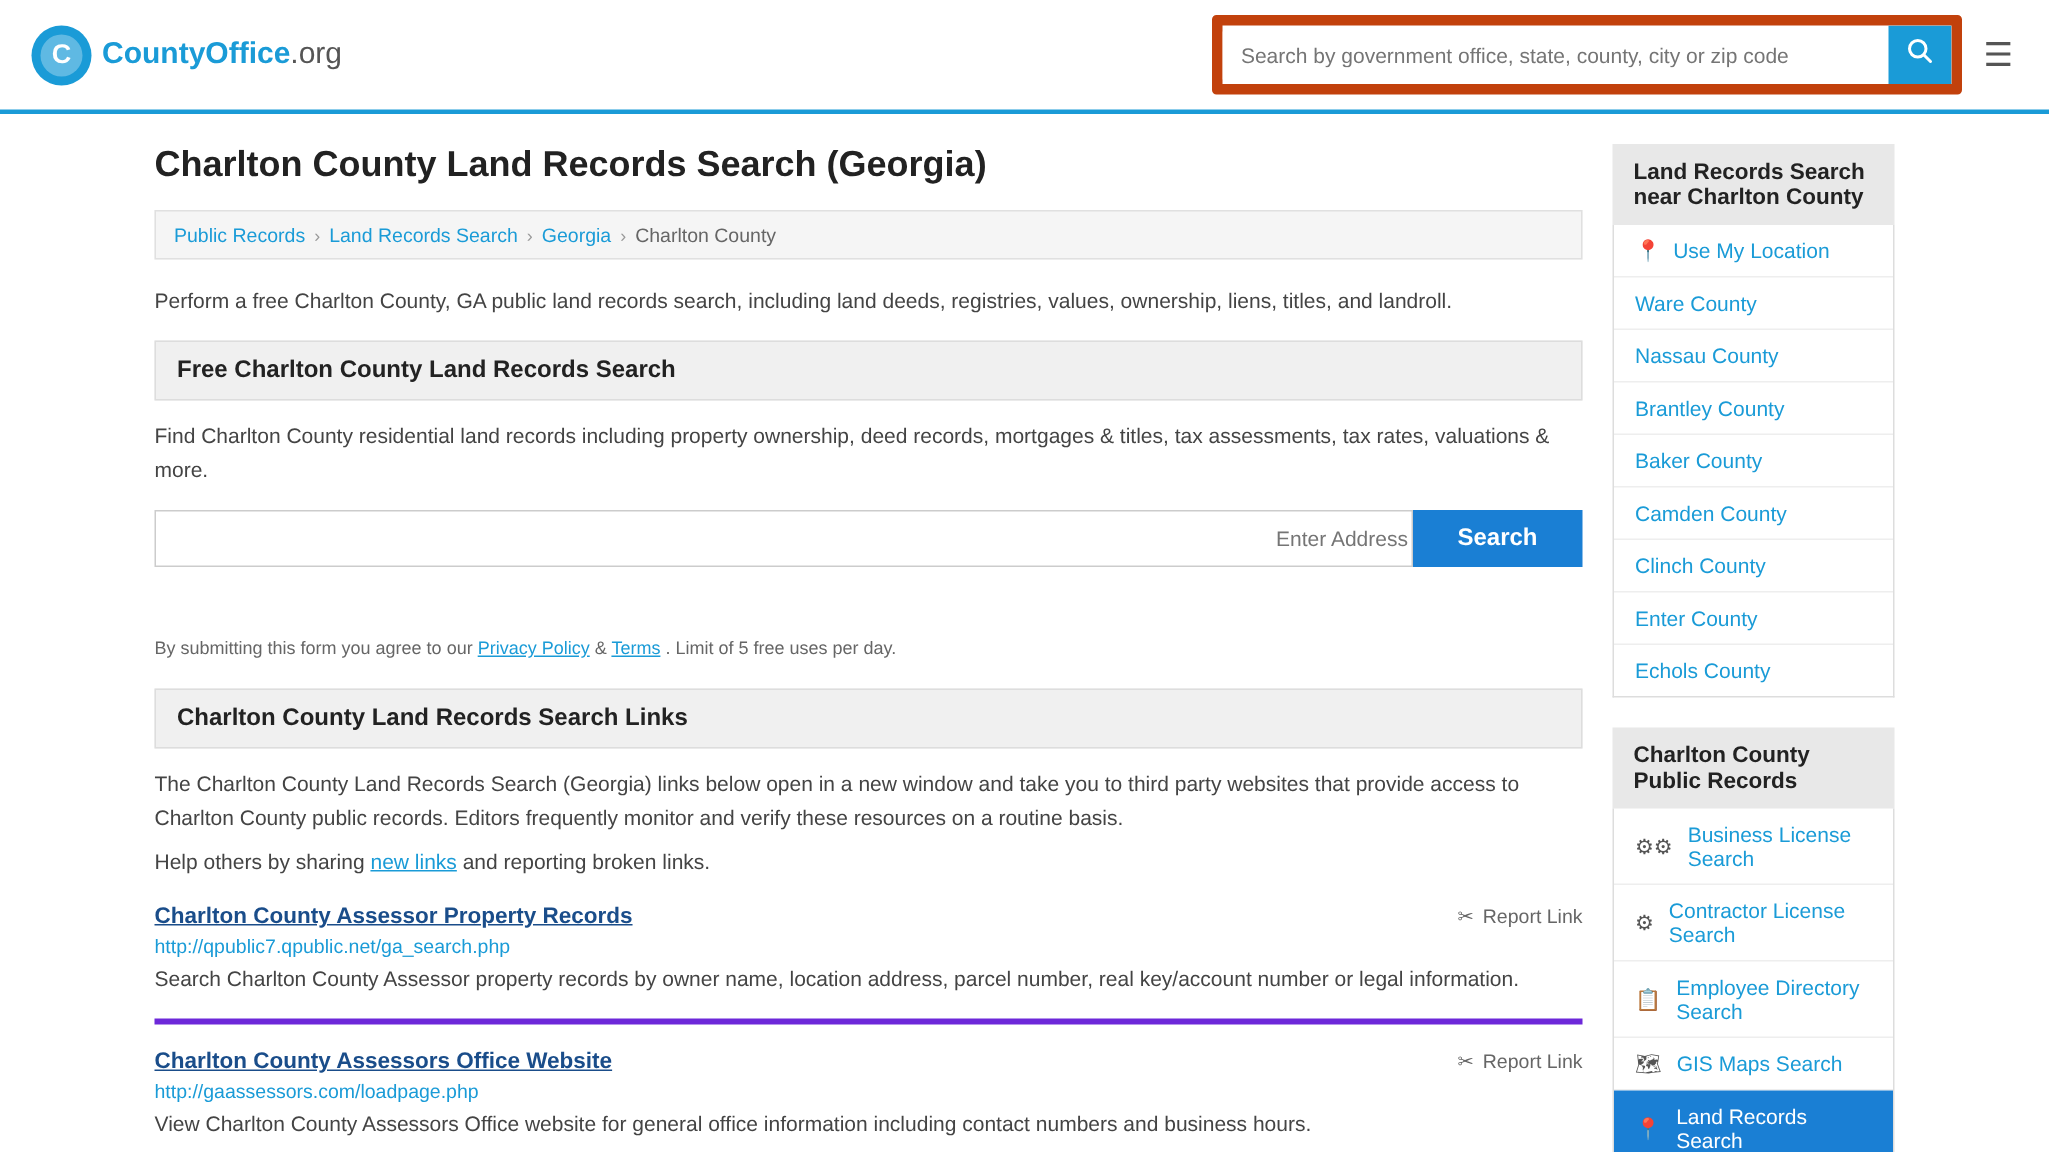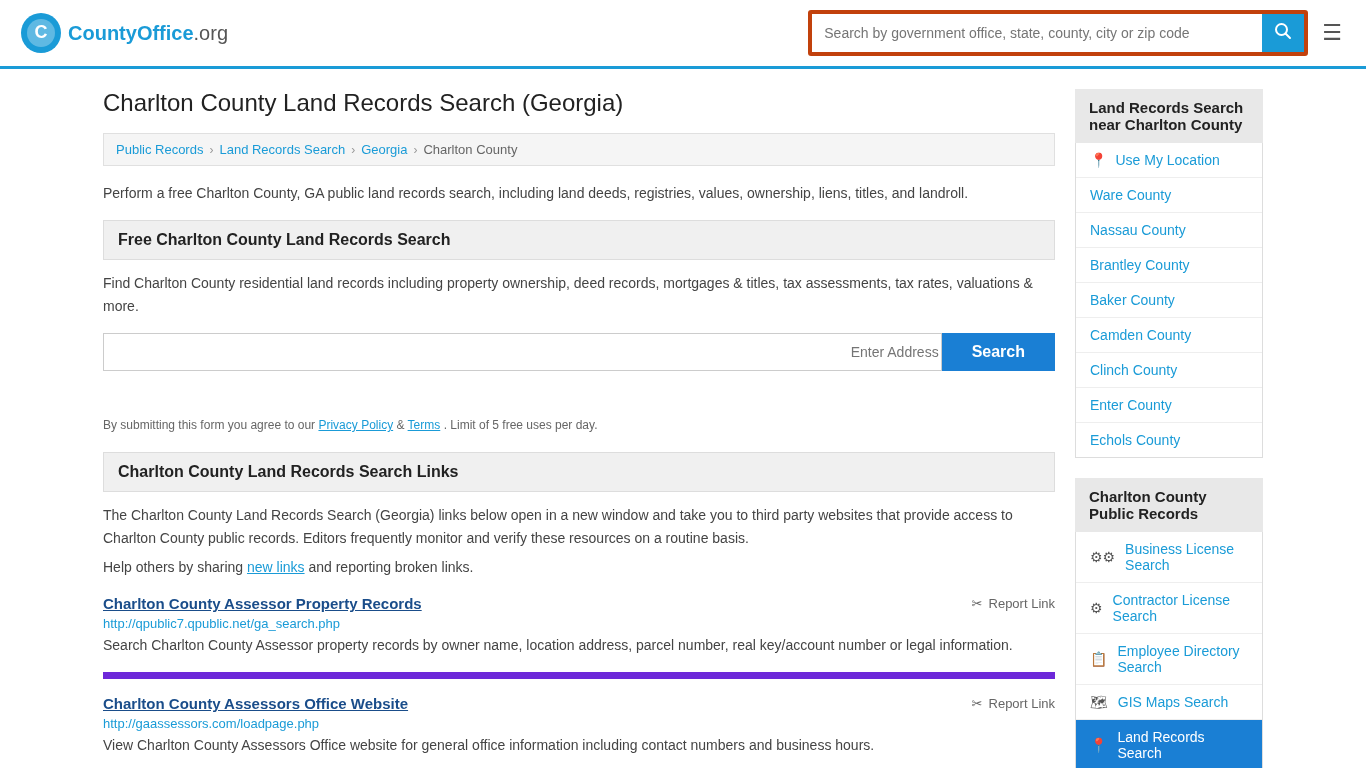--- a/index.html
+++ b/index.html
@@ -24,21 +24,21 @@
       height: 42px;
     }
     .header-right {
       display: flex;
       align-items: center;
       gap: 10px;
     }
     .search-bar {
       display: flex;
       align-items: center;
-      border: 4px solid #c2410c;
+      border: 7px solid #c2410c;
       border-radius: 3px;
       overflow: hidden;
       width: 500px;
     }
     .search-bar input {
       border: none;
       outline: none;
       padding: 8px 12px;
       font-size: 14px;
       flex: 1;
@@ -71,21 +71,21 @@
       flex: 1;
     }
     .sidebar {
       width: 188px;
       flex-shrink: 0;
     }
 
     
     .page-title {
       font-size: 24px;
-      font-weight: normal;
+      font-weight: bold;
       color: #222;
       margin-bottom: 16px;
     }
 
     
     .breadcrumb {
       display: flex;
       align-items: center;
       gap: 6px;
       font-size: 13px;
@@ -175,21 +175,21 @@
       color: #444;
       margin-bottom: 20px;
     }
     .help-text a {
       color: #1a9bd7;
       text-decoration: underline;
     }
 
     
     .record-link-item {
-      border-bottom: 7px solid #6d28d9;
+      border-bottom: 4px solid #6d28d9;
       padding-bottom: 16px;
       margin-bottom: 16px;
     }
     .record-link-header {
       display: flex;
       justify-content: space-between;
       align-items: center;
       margin-bottom: 4px;
     }
     .record-link-title {

